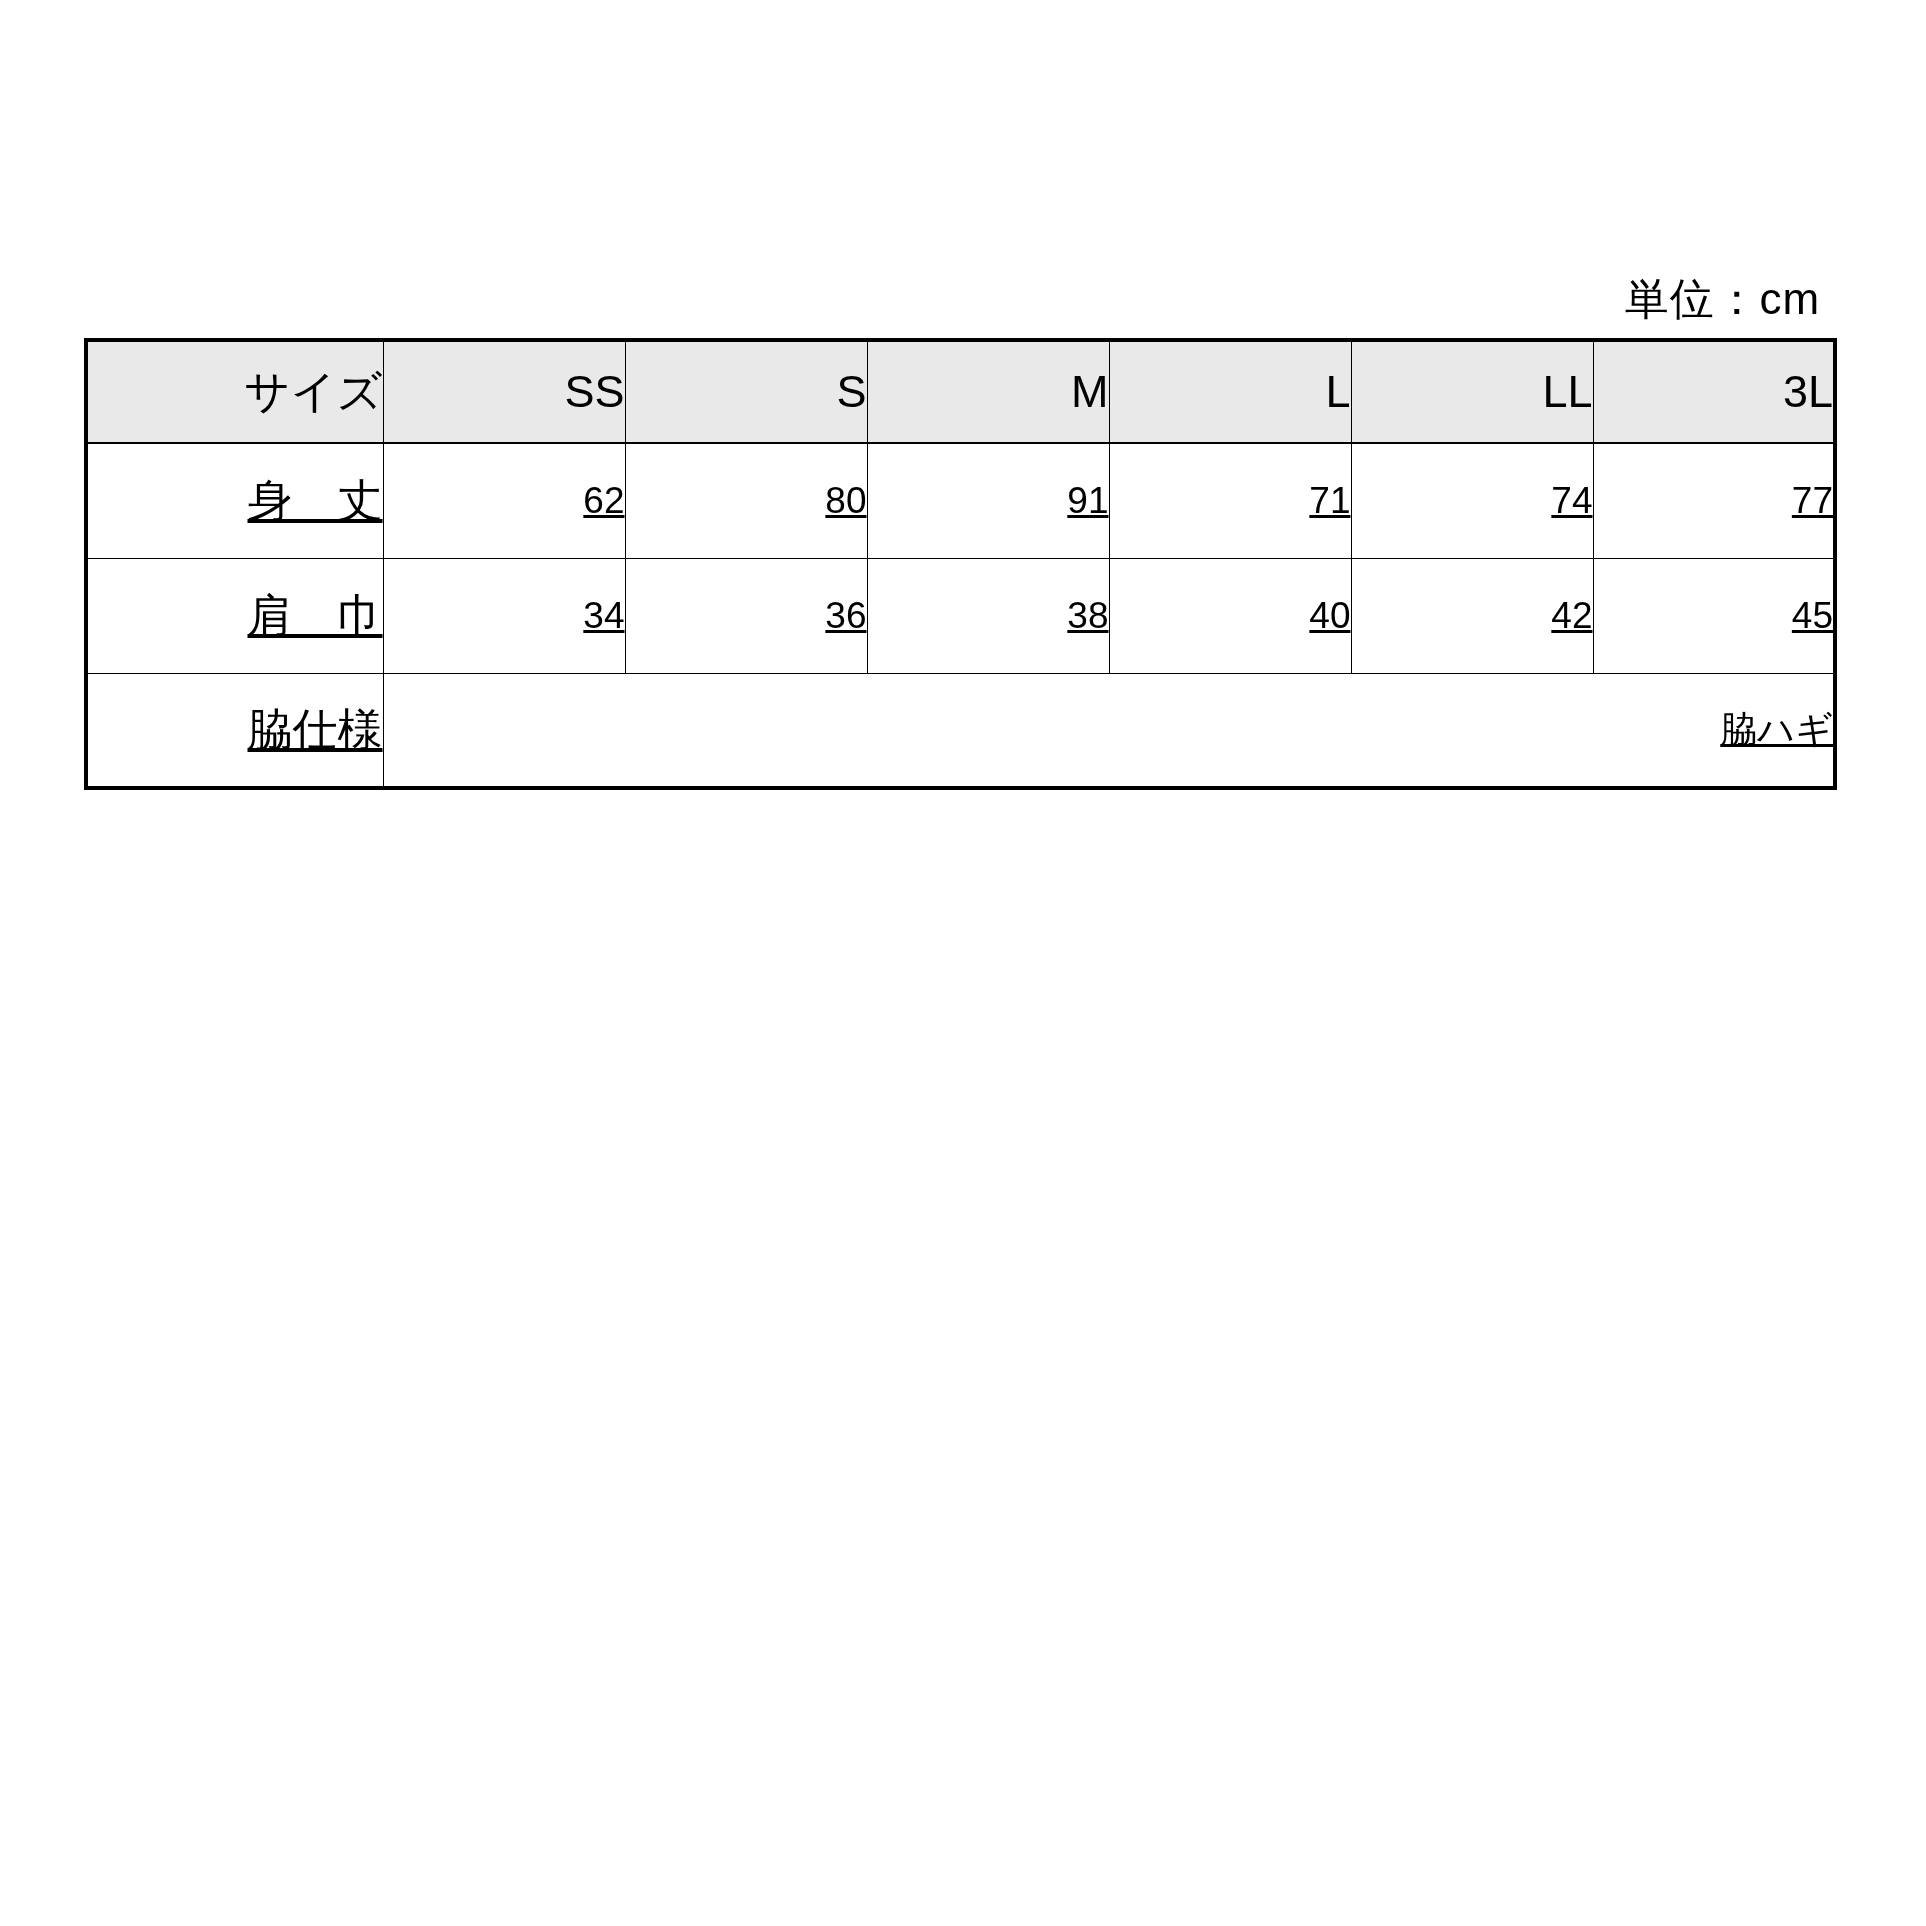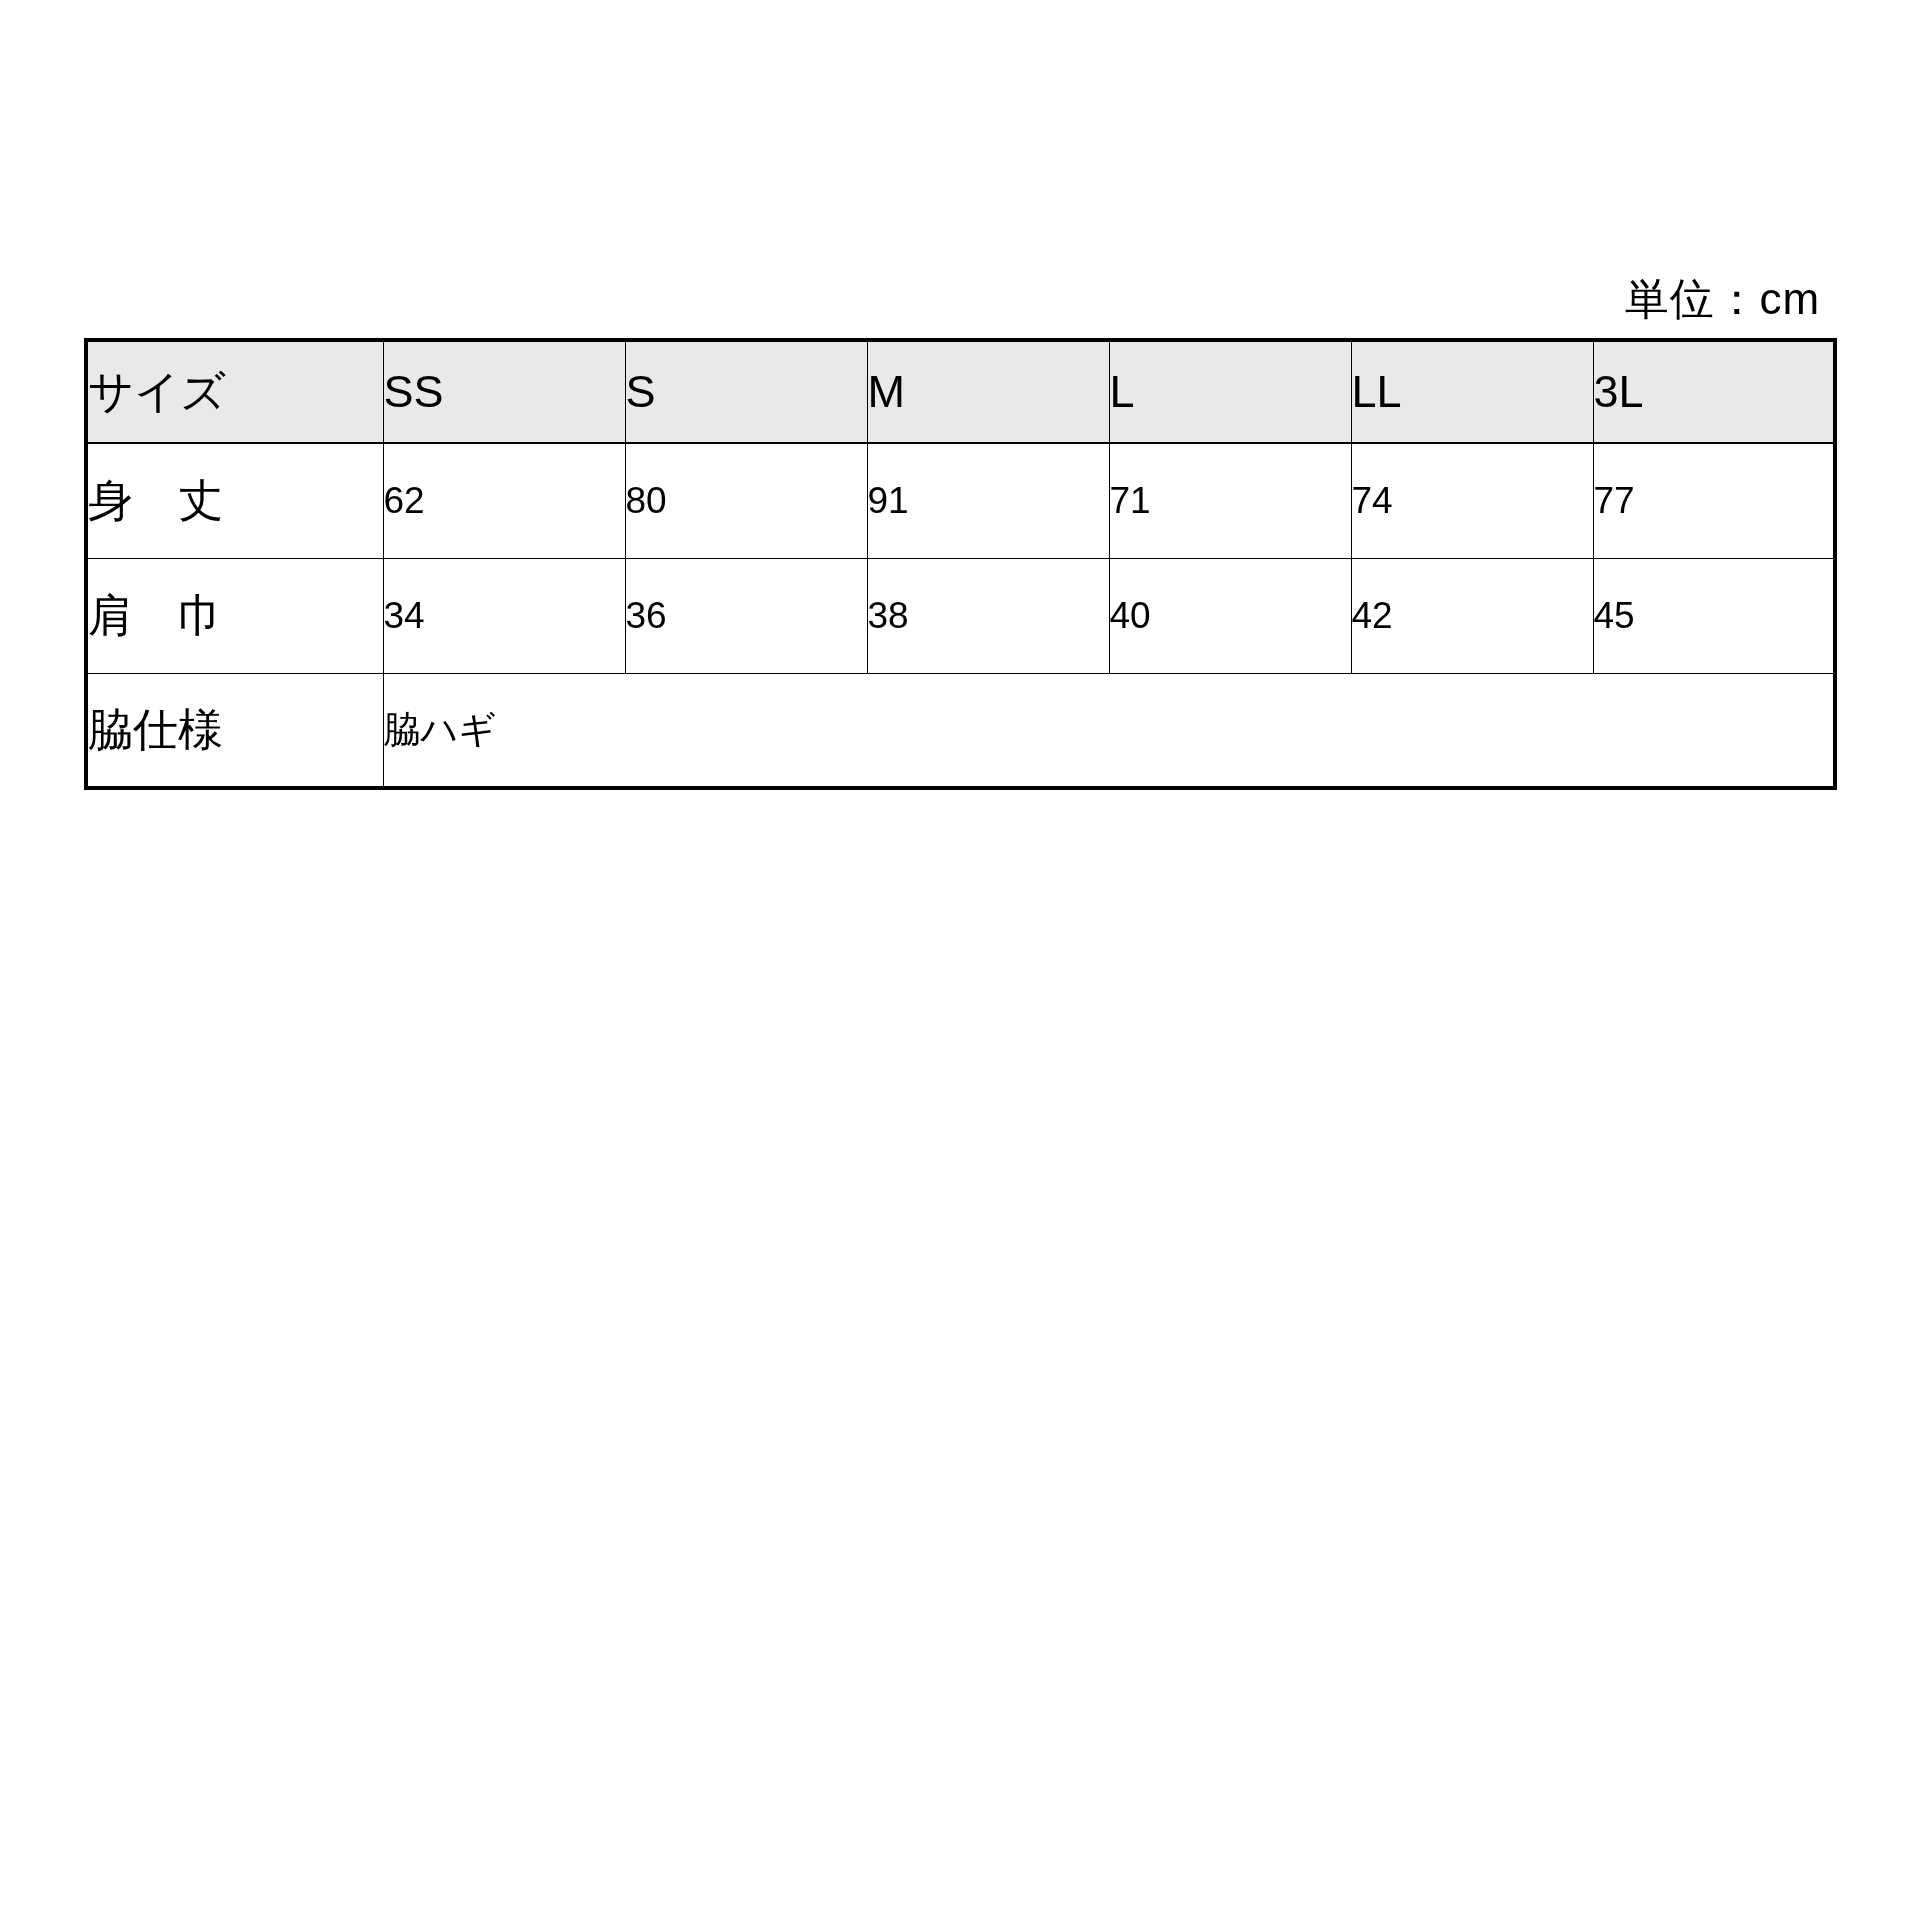--- a/index.html
+++ b/index.html
@@ -33,26 +33,26 @@
     table-layout: fixed;
     background: #ffffff;
     border: 4.2px solid #000000;
   }
   .size-table col.col-label { width: 297px; }
   .size-table col.col-size  { width: 242px; }
   .size-table th,
   .size-table td {
     border: 1.8px solid #000000;
     padding: 0;
-    text-align: left;
+    text-align: right;
     vertical-align: middle;
     font-weight: normal;
   }
   .size-table thead tr { height: 103px; }
-  .size-table tbody tr { height: 115px; }
+  .size-table tbody tr { height: 115px; text-decoration: underline; }
   .size-table thead th {
     background: #e9e9e9;
     font-size: 45px;
     border-bottom: 2.8px solid #000000;
   }
   .size-table tbody td {
     font-size: 37px;
   }
   .size-table td.label-cell {
     font-size: 45px;

